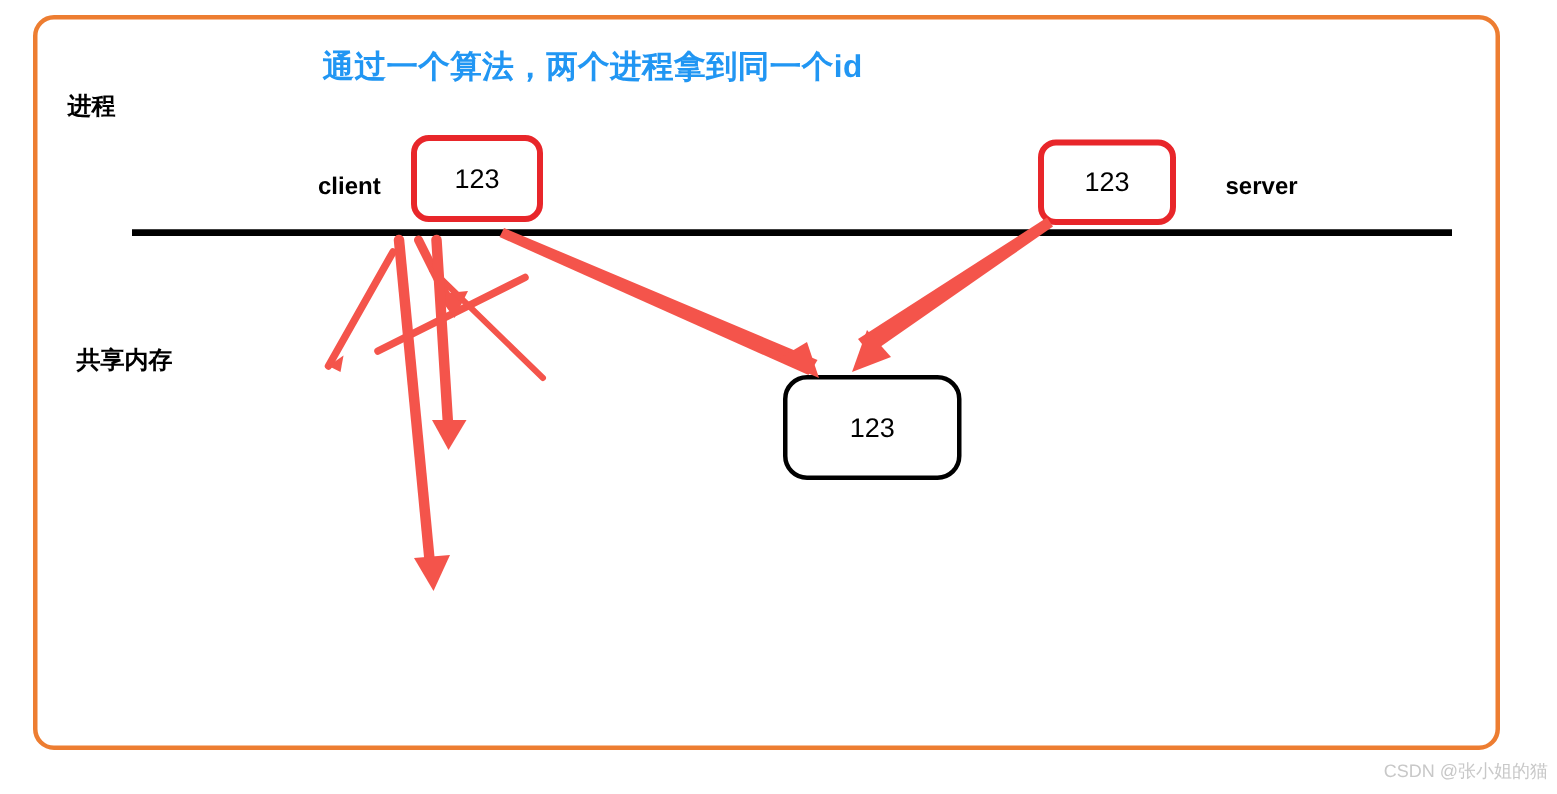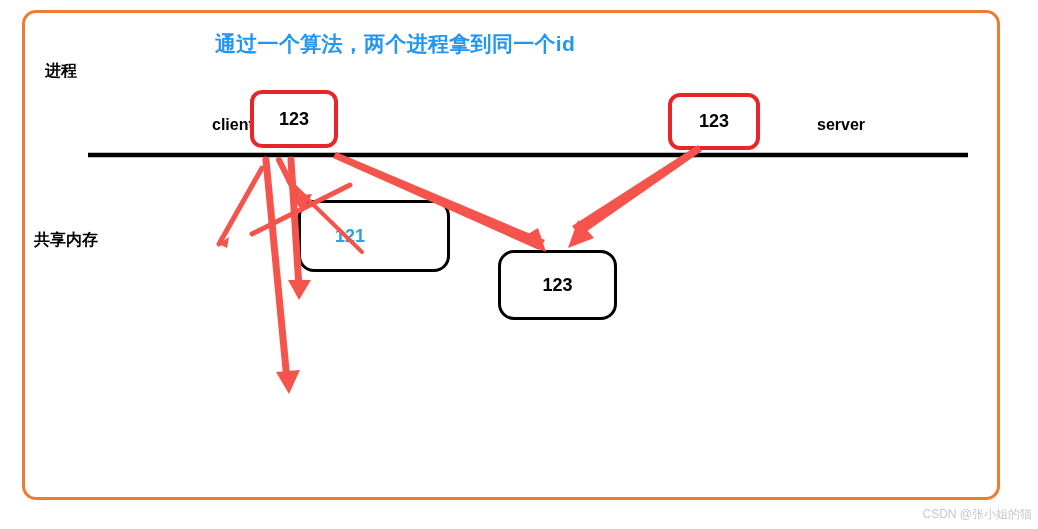--- a/index.html
+++ b/index.html
@@ -49,42 +49,43 @@
     letter-spacing: 0.3px;
   }
   .side-label {
     position: absolute;
     font-size: 16px;
     font-weight: bold;
     color: #000000;
     white-space: nowrap;
   }
   #label-process { left: 45px; top: 61px; }
-  #label-shared  { left: 34px; top: 230px; }
+  #label-shared  { left: 51px; top: 230px; }
 
   .peer-label {
     position: absolute;
     font-size: 16px;
     font-weight: bold;
     color: #000000;
     white-space: nowrap;
     margin-left: 42px;
   }
   #label-client { left: 170px; top: 116px; }
   #label-server { left: 775px; top: 116px; }
 
   
   .vbox {
     position: absolute;
     box-sizing: border-box;
     display: flex;
     align-items: center;
     background: transparent;
-    font-weight: bold;
+    font-weight: normal;
     font-size: 18px;
+    margin-left: 24px;
   }
   .vbox.red {
     border: 4px solid #E8262A;
     border-radius: 12px;
     color: #000000;
     justify-content: center;
   }
   .vbox.black {
     border: 3px solid #000000;
     border-radius: 16px;
@@ -125,21 +126,20 @@
 
   <div class="side-label" id="label-process">进程</div>
   <div class="side-label" id="label-shared">共享内存</div>
 
   <div class="peer-label" id="label-client">client</div>
   <div class="peer-label" id="label-server">server</div>
 
   <div class="vbox red" id="box-client">123</div>
   <div class="vbox red" id="box-server">123</div>
 
-  <div class="vbox black" id="box-121">121</div>
   <div class="vbox black center-black" id="box-shm123">123</div>
 
   <svg id="overlay" viewBox="0 0 1038 529" xmlns="http://www.w3.org/2000/svg">
 
     <line x1="88" y1="155" x2="968" y2="155" stroke="#000000" stroke-width="4.5"></line>
 
     <path d="M 262 168 L 219 244" stroke="#F4544B" stroke-width="5" fill="none" stroke-linecap="round"></path>
     <polygon points="219,244 229,237 227,248" fill="#F4544B"></polygon>
 
     <path d="M 252 234 L 350 185" stroke="#F4544B" stroke-width="5" fill="none" stroke-linecap="round"></path>

